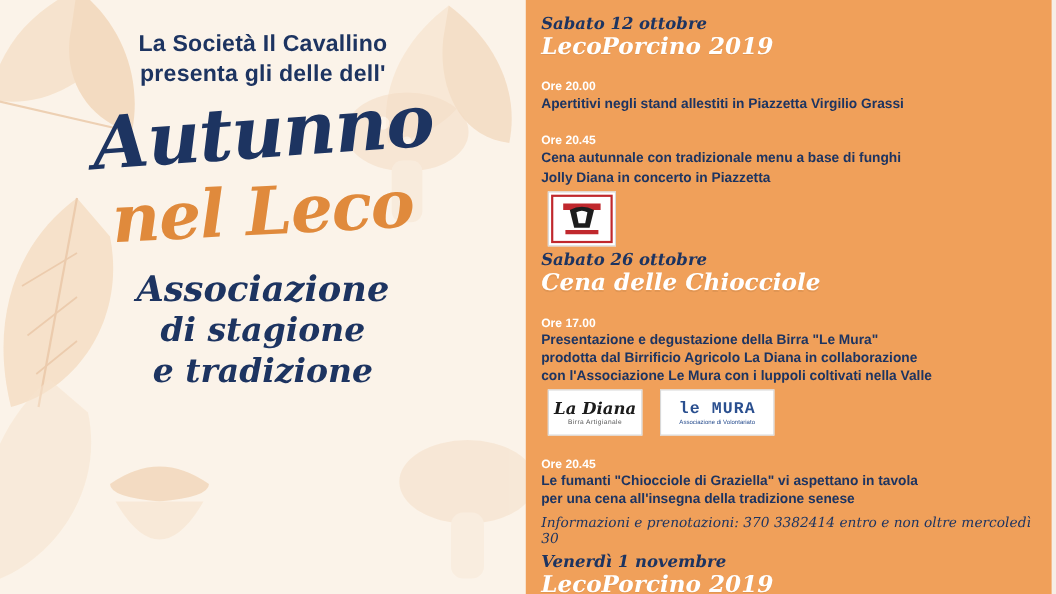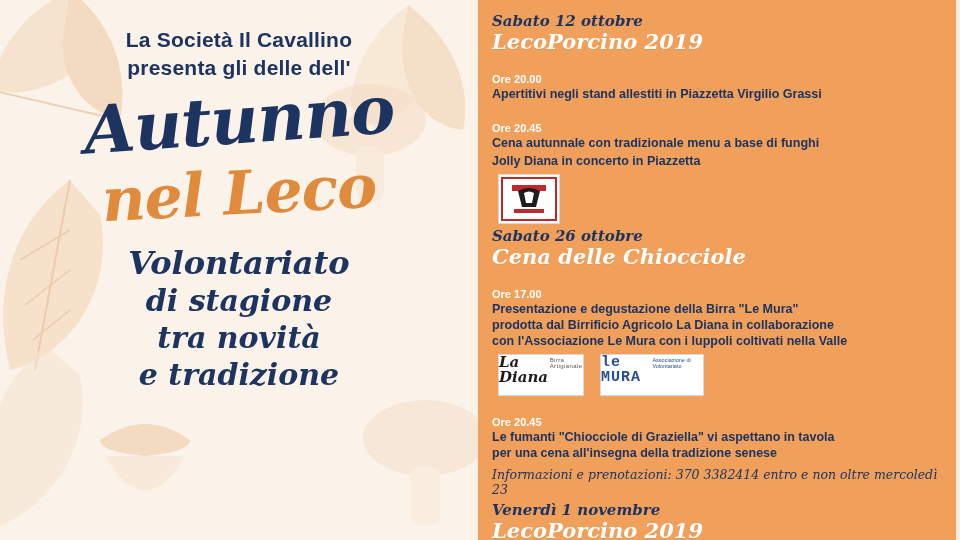--- a/index.html
+++ b/index.html
@@ -134,21 +134,22 @@
   .logos {
     display: flex;
     align-items: center;
     gap: 16px;
     margin: 5px 0 3px 0;
   }
   .logo-box {
     background: #ffffff;
     border: 1px solid #d8d8d8;
     display: flex;
-    flex-direction: row;
+    flex-direction: column;
+    align-items: center;
     justify-content: center;
     box-sizing: border-box;
   }
   .logo-cav {
     width: 62px; height: 50px;
     padding: 2px;
     margin-left: 6px;
   }
   .logo-cav-inner {
     width: 100%; height: 100%;
@@ -243,23 +244,22 @@
     <div class="left-content">
       <div class="head1">
         <div>La Società Il Cavallino</div>
         <div>presenta gli delle dell'</div>
       </div>
 
       <div class="script autunno">Autunno</div>
       <div class="script nelleco">nel Leco</div>
 
       <div class="appunt">
-        <div class="l1">Volontariato</div>
+        <div class="l1">Associazione</div>
         <div>di stagione</div>
-        <div>tra novità</div>
         <div>e tradizione</div>
       </div>
     </div>
   </div>
 
   <div class="right">
 
     <div class="block">
       <div class="ev-date">Sabato 12 ottobre</div>
       <div class="ev-title">LecoPorcino 2019</div>
@@ -304,21 +304,21 @@
         <div class="logo-box logo-mura">
           <div class="t1">le MURA</div>
           <div class="t2">Associazione di Volontariato</div>
         </div>
       </div>
 
       <div class="ev-hour">Ore 20.45</div>
       <div class="ev-text" style="white-space:pre-line;">Le fumanti "Chiocciole di Graziella" vi aspettano in tavola
 per una cena all'insegna della tradizione senese</div>
 
-      <div class="ev-info">Informazioni e prenotazioni: 370 3382414 entro e non oltre mercoledì 23</div>
+      <div class="ev-info">Informazioni e prenotazioni: 370 3382414 entro e non oltre mercoledì 30</div>
     </div>
 
     <div class="block">
       <div class="ev-date">Venerdì 1 novembre</div>
       <div class="ev-title">LecoPorcino 2019</div>
 
       <div class="ev-hour">Ore 20.45</div>
 
     </div>
 

